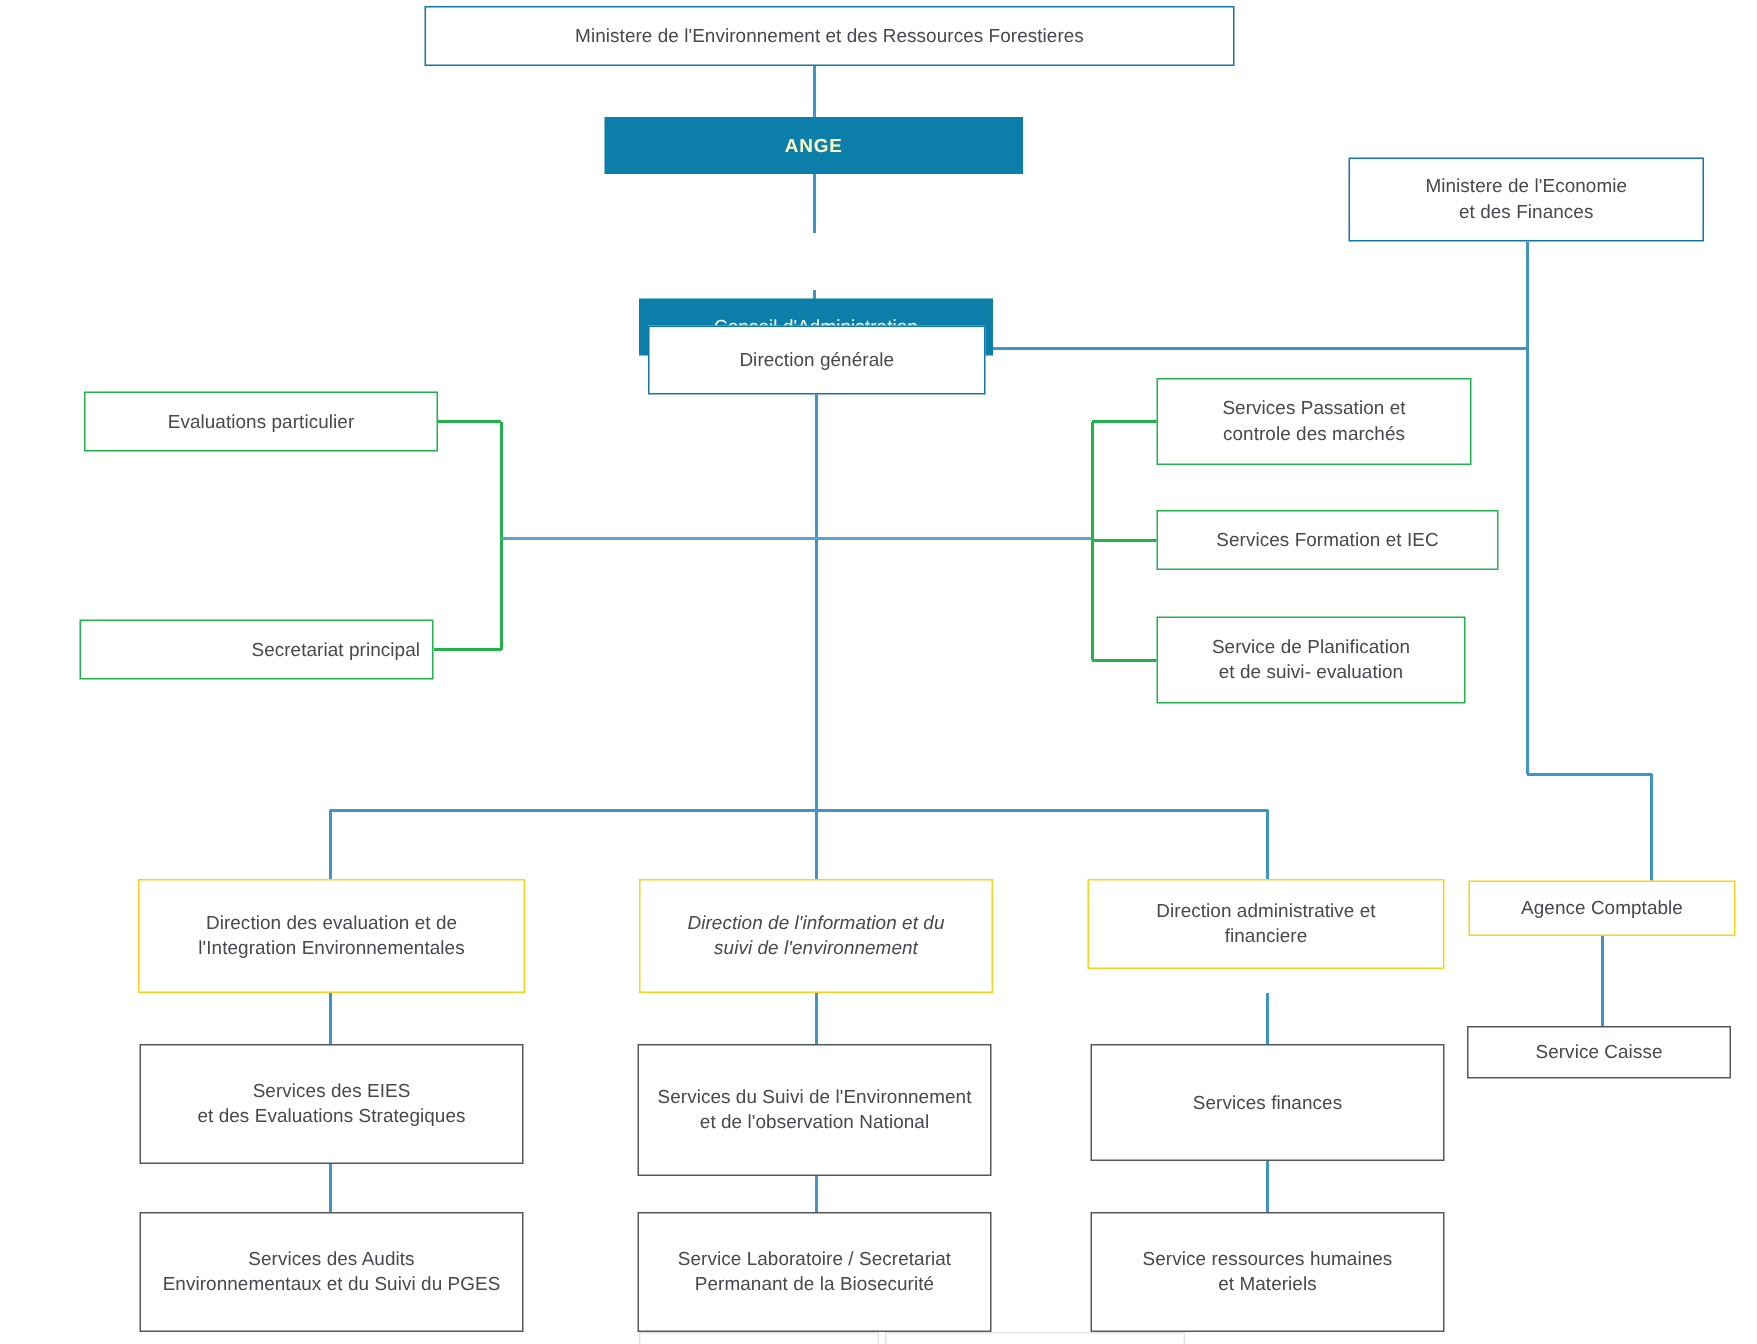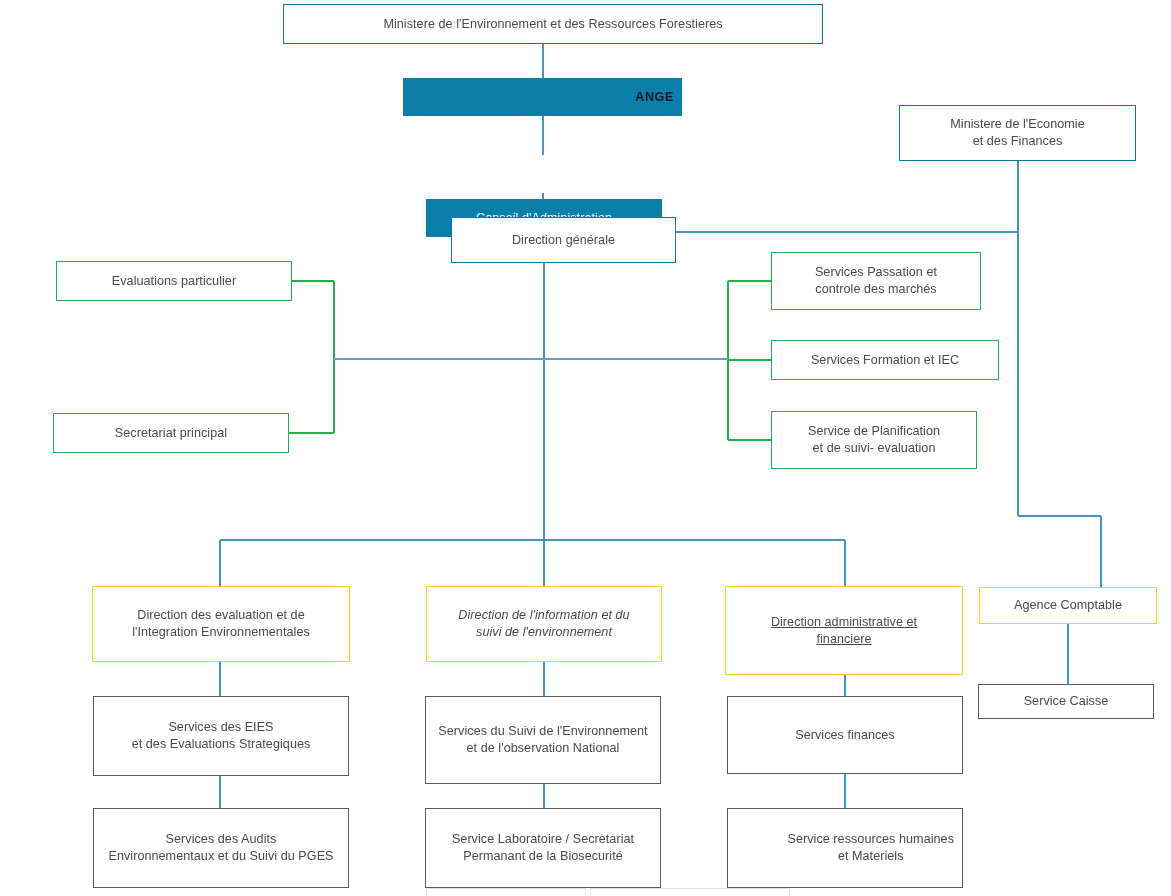--- a/index.html
+++ b/index.html
@@ -49,24 +49,23 @@
     color: #46494d;
   }
   .node.v-blue-fill {
     border: none;
     background: #0b7faa;
     color: #ffffff;
   }
   .node.v-blue-fill-bold {
     border: none;
     background: #0b7faa;
-    color: #0f172a;
+    color: #fef9c3;
     font-weight: bold;
     letter-spacing: 0.6px;
-    justify-content: flex-end;
   }
   .node.v-green-outline {
     border: 1.6px solid #22b24c;
     background: #ffffff;
     color: #46494d;
   }
   .node.v-yellow-outline {
     border: 1.8px solid #fdd01c;
     background: #ffffff;
     color: #46494d;
@@ -128,46 +127,46 @@
     <line x1="845" y1="662" x2="845" y2="696" stroke="#3f95c4" stroke-width="2"></line>
     <line x1="845" y1="774" x2="845" y2="808" stroke="#3f95c4" stroke-width="2"></line>
 
     <line x1="1068" y1="624" x2="1068" y2="684" stroke="#3f95c4" stroke-width="2"></line>
   </svg>
 
   <div id="node-layer">
       <div class="node v-blue-outline" style="left: 283px; top: 4px; width: 540px; height: 40px;"><span>Ministere de l'Environnement et des  Ressources Forestieres</span></div>
       <div class="node v-blue-fill-bold" style="left: 403px; top: 78px; width: 279px; height: 38px;"><span>ANGE</span></div>
       <div class="node v-blue-fill" style="left: 426px; top: 155px; width: 236px; height: 38px; margin-top: 44px;"><span>Conseil d'Administration</span></div>
-      <div class="node v-blue-outline" style="left: 432px; top: 217px; width: 225px; height: 46px; margin-left: 19px;"><span>Direction générale</span></div>
+      <div class="node v-blue-outline" style="left: 432px; top: 217px; width: 225px; height: 46px;"><span>Direction générale</span></div>
       <div class="node v-blue-outline" style="left: 899px; top: 105px; width: 237px; height: 56px;"><span>Ministere de l'Economie
 et des Finances</span></div>
       <div class="node v-green-outline" style="left: 56px; top: 261px; width: 236px; height: 40px;"><span>Evaluations particulier</span></div>
-      <div class="node v-green-outline" style="left: 53px; top: 413px; width: 236px; height: 40px;"><span>Secretariat principal</span></div>
+      <div class="node v-green-outline" style="left: 53px; top: 413px; width: 236px; height: 40px; justify-content: flex-end;"><span>Secretariat principal</span></div>
       <div class="node v-green-outline" style="left: 771px; top: 252px; width: 210px; height: 58px;"><span>Services Passation et
 controle des marchés</span></div>
       <div class="node v-green-outline" style="left: 771px; top: 340px; width: 228px; height: 40px;"><span>Services Formation et IEC</span></div>
       <div class="node v-green-outline" style="left: 771px; top: 411px; width: 206px; height: 58px;"><span>Service de Planification
 et de suivi- evaluation</span></div>
       <div class="node v-yellow-outline" style="left: 92px; top: 586px; width: 258px; height: 76px;"><span>Direction des evaluation  et de
 l'Integration  Environnementales</span></div>
       <div class="node v-yellow-outline" style="left: 426px; top: 586px; width: 236px; height: 76px; font-style: italic;"><span>Direction de l'information et du
 suivi de  l'environnement</span></div>
-      <div class="node v-yellow-outline" style="left: 725px; top: 586px; width: 238px; height: 89px; text-decoration: underline;"><span>Direction administrative et
+      <div class="node v-yellow-outline" style="left: 725px; top: 586px; width: 238px; height: 60px;"><span>Direction administrative et
 financiere</span></div>
       <div class="node v-yellow-outline" style="left: 979px; top: 587px; width: 178px; height: 37px;"><span>Agence Comptable</span></div>
       <div class="node v-gray-outline" style="left: 93px; top: 696px; width: 256px; height: 80px;"><span>Services des EIES
 et des Evaluations Strategiques</span></div>
       <div class="node v-gray-outline" style="left: 425px; top: 696px; width: 236px; height: 88px; justify-content: center;"><span>Services du Suivi de l'Environnement
 et de l'observation National</span></div>
       <div class="node v-gray-outline" style="left: 727px; top: 696px; width: 236px; height: 78px;"><span>Services finances</span></div>
       <div class="node v-gray-outline" style="left: 978px; top: 684px; width: 176px; height: 35px;"><span>Service Caisse</span></div>
       <div class="node v-gray-outline" style="left: 93px; top: 808px; width: 256px; height: 80px;"><span>Services des  Audits
 Environnementaux et du Suivi du PGES</span></div>
       <div class="node v-gray-outline" style="left: 425px; top: 808px; width: 236px; height: 80px;"><span>Service Laboratoire / Secretariat
 Permanant de la Biosecurité</span></div>
-      <div class="node v-gray-outline" style="left: 727px; top: 808px; width: 236px; height: 80px; justify-content: flex-end;"><span>Service ressources humaines
+      <div class="node v-gray-outline" style="left: 727px; top: 808px; width: 236px; height: 80px;"><span>Service ressources humaines
 et Materiels</span></div>
       <div class="node v-gray-faint" style="left: 426px; top: 888px; width: 160px; height: 20px;"><span></span></div>
       <div class="node v-gray-faint" style="left: 590px; top: 888px; width: 200px; height: 20px;"><span></span></div>
     </div>
 
 </div>
 
 </body></html>

